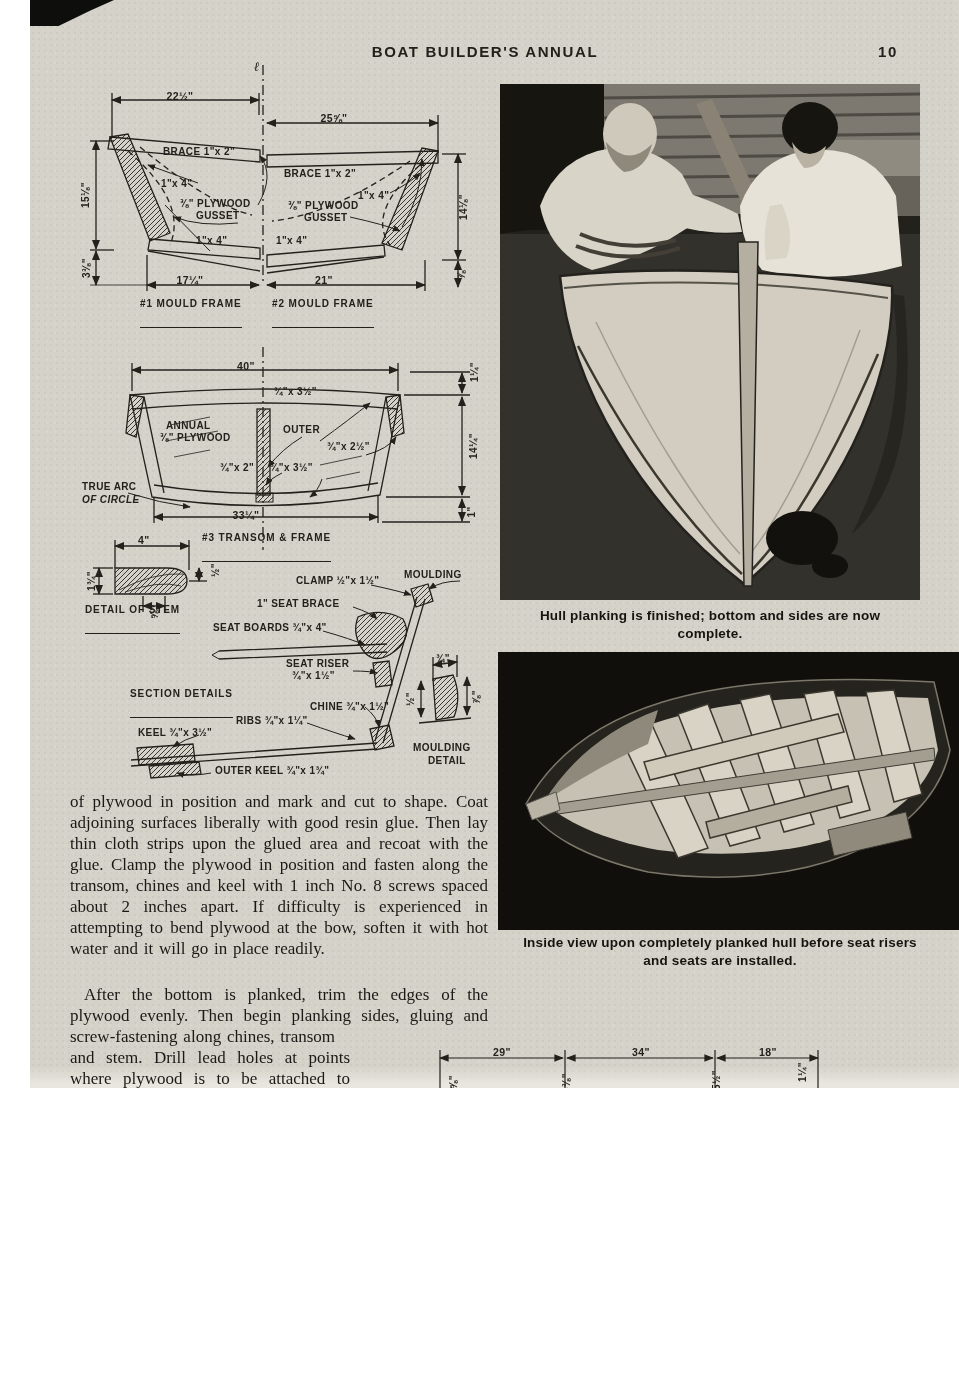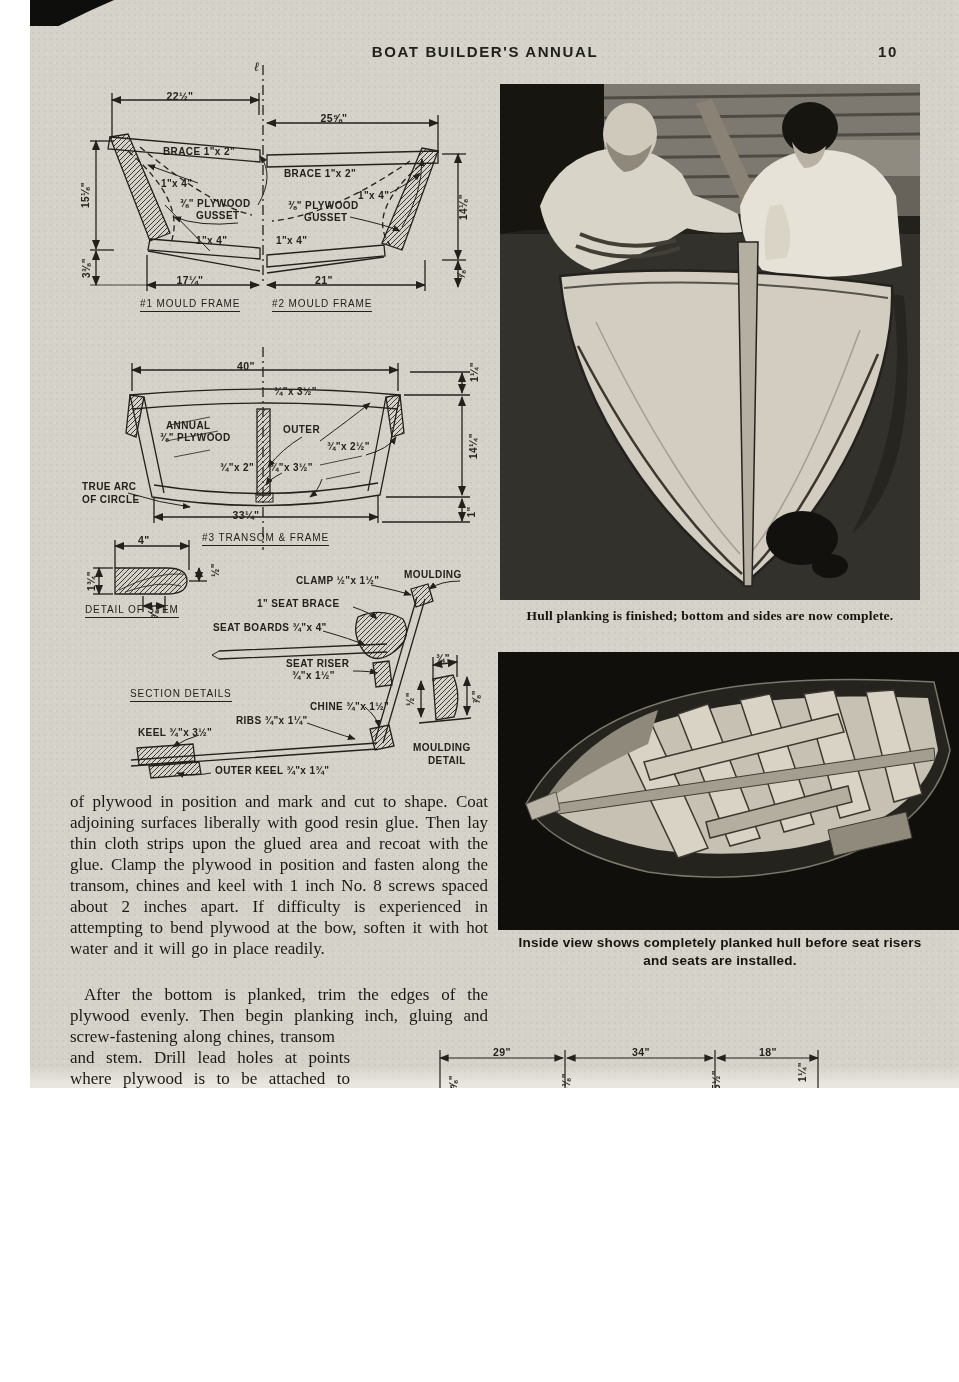--- a/index.html
+++ b/index.html
@@ -10,21 +10,21 @@
     background-size:6px 6px,9px 9px;background-position:0 0,3px 4px;
     font-family:"Liberation Sans",sans-serif;color:#1e1b17;margin-left:30px;}
   .artifact{position:absolute;}
   .edge-right{right:0;top:0;width:34px;height:100%;background:linear-gradient(to right,rgba(236,235,230,0),#eceae4 70%);}
   .edge-bottom{left:0;bottom:0;width:100%;height:22px;background:linear-gradient(to bottom,rgba(236,235,230,0),#e8e6df 80%);}
   .corner-blob{left:0;top:0;width:84px;height:26px;background:#0e0e0c;clip-path:polygon(0 0,100% 0,72% 40%,34% 100%,0 100%);}
   .speck{left:108px;top:1338px;width:10px;height:9px;background:#22201c;border-radius:50%;filter:blur(1px);}
   .hdr{position:absolute;font:bold 15px/1 "Liberation Sans",sans-serif;letter-spacing:1.6px;color:#21201c;}
   .dl{position:absolute;font:600 10px/1.15 "Liberation Sans",sans-serif;color:#24211c;white-space:nowrap;letter-spacing:.4px;}
   .dl.b{font-size:10.5px;}
-  .dl.u{border-bottom:1.5px solid #24211c;padding-bottom:1px;letter-spacing:.9px;font-weight:400;}
+  .dl.u{border-bottom:1.5px solid #24211c;padding-bottom:17px;letter-spacing:.9px;font-weight:700;}
   .rot{transform:translate(-50%,-50%) rotate(-90deg);}
   .serif{position:absolute;font-family:"Liberation Serif",serif;font-size:17px;line-height:21px;color:#1b1916;text-align:justify;word-spacing:1.5px;}
   .cap{position:absolute;font:bold 13.5px/1.35 "Liberation Sans",sans-serif;color:#16140f;text-align:center;letter-spacing:.2px;}
   .ph{position:absolute;display:block;}
   svg{position:absolute;overflow:visible;}
   .diag line,.diag path,.diag polyline{vector-effect:non-scaling-stroke;}
 </style>
 </head>
 <body>
 
@@ -168,21 +168,21 @@
   <span class="dl b" style="left:188px;top:360px;width:56px;text-align:center;">40"</span>
   <span class="dl rot" style="left:445px;top:372px;">1¼"</span>
   <span class="dl" style="left:244px;top:386px;">¾"x 3½"</span>
   <span class="dl" style="left:136px;top:420px;">ANNUAL</span>
   <span class="dl" style="left:130px;top:432px;">⅜" PLYWOOD</span>
   <span class="dl" style="left:253px;top:424px;">OUTER</span>
   <span class="dl" style="left:297px;top:441px;">¾"x 2½"</span>
   <span class="dl" style="left:190px;top:462px;">¾"x 2"</span>
   <span class="dl" style="left:240px;top:462px;">¾"x 3½"</span>
   <span class="dl" style="left:52px;top:481px;text-align:right;">TRUE ARC</span>
-  <span class="dl" style="left:52px;top:494px;">OF CIRCLE</span>
+  <span class="dl" style="left:52px;top:494px;font-style:italic;">OF CIRCLE</span>
   <span class="dl b" style="left:188px;top:509px;width:56px;text-align:center;">33¼"</span>
   <span class="dl rot" style="left:444px;top:446px;">14¼"</span>
   <span class="dl rot" style="left:442px;top:512px;">1"</span>
   <span class="dl u" style="left:172px;top:532px;">#3 TRANSOM &amp; FRAME</span>
 
   <svg class="diag" style="left:55px;top:528px;" width="150" height="105" viewBox="0 0 150 105">
     <defs>
       <marker id="a3" viewBox="0 0 10 10" refX="9" refY="5" markerWidth="8" markerHeight="8" orient="auto-start-reverse">
           <path d="M0,1 L10,5 L0,9 z" fill="#24211c"></path>
         </marker>
@@ -310,44 +310,44 @@
     <path d="M64,204 C164,194 284,198 388,214" stroke="#55524a" stroke-width="2" fill="none"></path>
     <path d="M78,262 C140,382 200,452 242,490" stroke="#3a372f" stroke-width="2.5" fill="none"></path>
     <path d="M378,270 C330,382 286,452 248,490" stroke="#3a372f" stroke-width="2.5" fill="none"></path>
     <path d="M96,238 C150,350 202,428 240,470" stroke="#a29d90" stroke-width="1.5" fill="none"></path>
     <path d="M360,246 C318,360 282,430 250,470" stroke="#a29d90" stroke-width="1.5" fill="none"></path>
     <path d="M238,158 L258,158 L252,502 L244,502 Z" fill="#b5afa2" stroke="#24221e" stroke-width="1.5"></path>
     <ellipse cx="302" cy="454" rx="36" ry="27" fill="#12110d"></ellipse>
     <ellipse cx="330" cy="482" rx="18" ry="12" fill="#12110d"></ellipse>
     <path d="M392,210 q20,120 -40,240 q70,-60 52,-238 Z" fill="#272520"></path>
   </svg>
-  <div class="cap" style="left:480px;top:607px;width:400px;font-family:Liberation Serif, serif;">Hull planking is finished; bottom and sides are now complete.</div>
+  <div class="cap" style="left:480px;top:607px;width:400px;">Hull planking is finished; bottom and sides are now complete.</div>
 
   <svg class="ph" style="left:468px;top:652px;" width="462" height="278" viewBox="0 0 462 278">
     <rect width="462" height="278" fill="#100f0c"></rect>
     <path d="M28,152 C80,58 200,16 436,30 L452,98 C432,192 300,242 150,220 C88,206 44,182 28,152 Z" fill="#25231e" stroke="#7b7769" stroke-width="1.5"></path>
     <path d="M46,150 C94,74 212,36 430,46 L440,98 C418,178 300,214 160,198 C104,188 64,168 46,150 Z" fill="#c6c1b3"></path>
     <g stroke="#3c382f" stroke-width="1.5" fill="#d8d3c4">
       <path d="M120,80 L150,64 L210,196 L180,206 Z"></path>
       <path d="M180,62 L210,52 L262,186 L232,194 Z"></path>
       <path d="M242,48 L272,42 L316,172 L286,180 Z"></path>
       <path d="M306,42 L336,38 L372,158 L342,166 Z"></path>
       <path d="M368,40 L396,38 L424,142 L396,150 Z"></path>
     </g>
     <path d="M146,110 L340,62 L346,80 L152,128 Z" fill="#cfcaba" stroke="#3c382f" stroke-width="1.5"></path>
     <path d="M208,170 L350,134 L354,150 L212,186 Z" fill="#b4ae9f" stroke="#3c382f" stroke-width="1.5"></path>
     <path d="M56,152 L436,96 L437,108 L60,162 Z" fill="#a49e90" stroke="#403c34" stroke-width="1"></path>
     <path d="M46,150 C70,110 110,76 160,58 L150,92 C110,110 70,134 46,150 Z" fill="#8e897b"></path>
     <path d="M330,178 L408,160 L414,186 L336,204 Z" fill="#8f8a7c" stroke="#3c382f" stroke-width="1"></path>
     <path d="M28,152 L58,140 L62,158 L34,168 Z" fill="#b9b4a6" stroke="#55524a" stroke-width="1"></path>
   </svg>
-  <div class="cap" style="left:480px;top:934px;width:420px;">Inside view shows completely planked hull before seat risers and seats are installed.</div>
+  <div class="cap" style="left:480px;top:934px;width:420px;">Inside view upon completely planked hull before seat risers and seats are installed.</div>
 
   <div class="serif" style="left:40px;top:791px;width:418px;">of plywood in position and mark and cut to shape. Coat adjoining surfaces liberally with good resin glue. Then lay thin cloth strips upon the glued area and recoat with the glue. Clamp the plywood in position and fasten along the transom, chines and keel with 1 inch No. 8 screws spaced about 2 inches apart. If difficulty is experienced in attempting to bend plywood at the bow, soften it with hot water and it will go in place readily.</div>
-  <div class="serif" style="left:40px;top:984px;width:418px;text-indent:14px;">After the bottom is planked, trim the edges of the plywood evenly. Then begin planking inch, gluing and screw-fastening along chines, transom</div>
+  <div class="serif" style="left:40px;top:984px;width:418px;text-indent:14px;">After the bottom is planked, trim the edges of the plywood evenly. Then begin planking sides, gluing and screw-fastening along chines, transom</div>
   <div class="serif" style="left:40px;top:1047px;width:280px;">and stem. Drill lead holes at points where plywood is to be attached to clamps. Then fasten with galvanized 1¼ inch shingle nails clinched on the inside. Trim edges of plywood evenly and cover exposed edges along stem with ½ inch x 1½ inch outer stem band, softened in hot water, bent in place, and screwed and trimmed to shape. Trim fore end of outer keel so that it fairs into stem band. Now lift hull from</div>
 
   <svg class="diag" style="left:325px;top:1040px;" width="630" height="310" viewBox="0 0 630 310">
     <defs>
       <marker id="a5" viewBox="0 0 10 10" refX="9" refY="5" markerWidth="8" markerHeight="8" orient="auto-start-reverse">
           <path d="M0,1 L10,5 L0,9 z" fill="#24211c"></path>
         </marker>
       <pattern id="h5" patternUnits="userSpaceOnUse" width="5" height="5">
           <path d="M0,5 L5,0" stroke="#2a2722" stroke-width="0.9"></path>
         </pattern>

